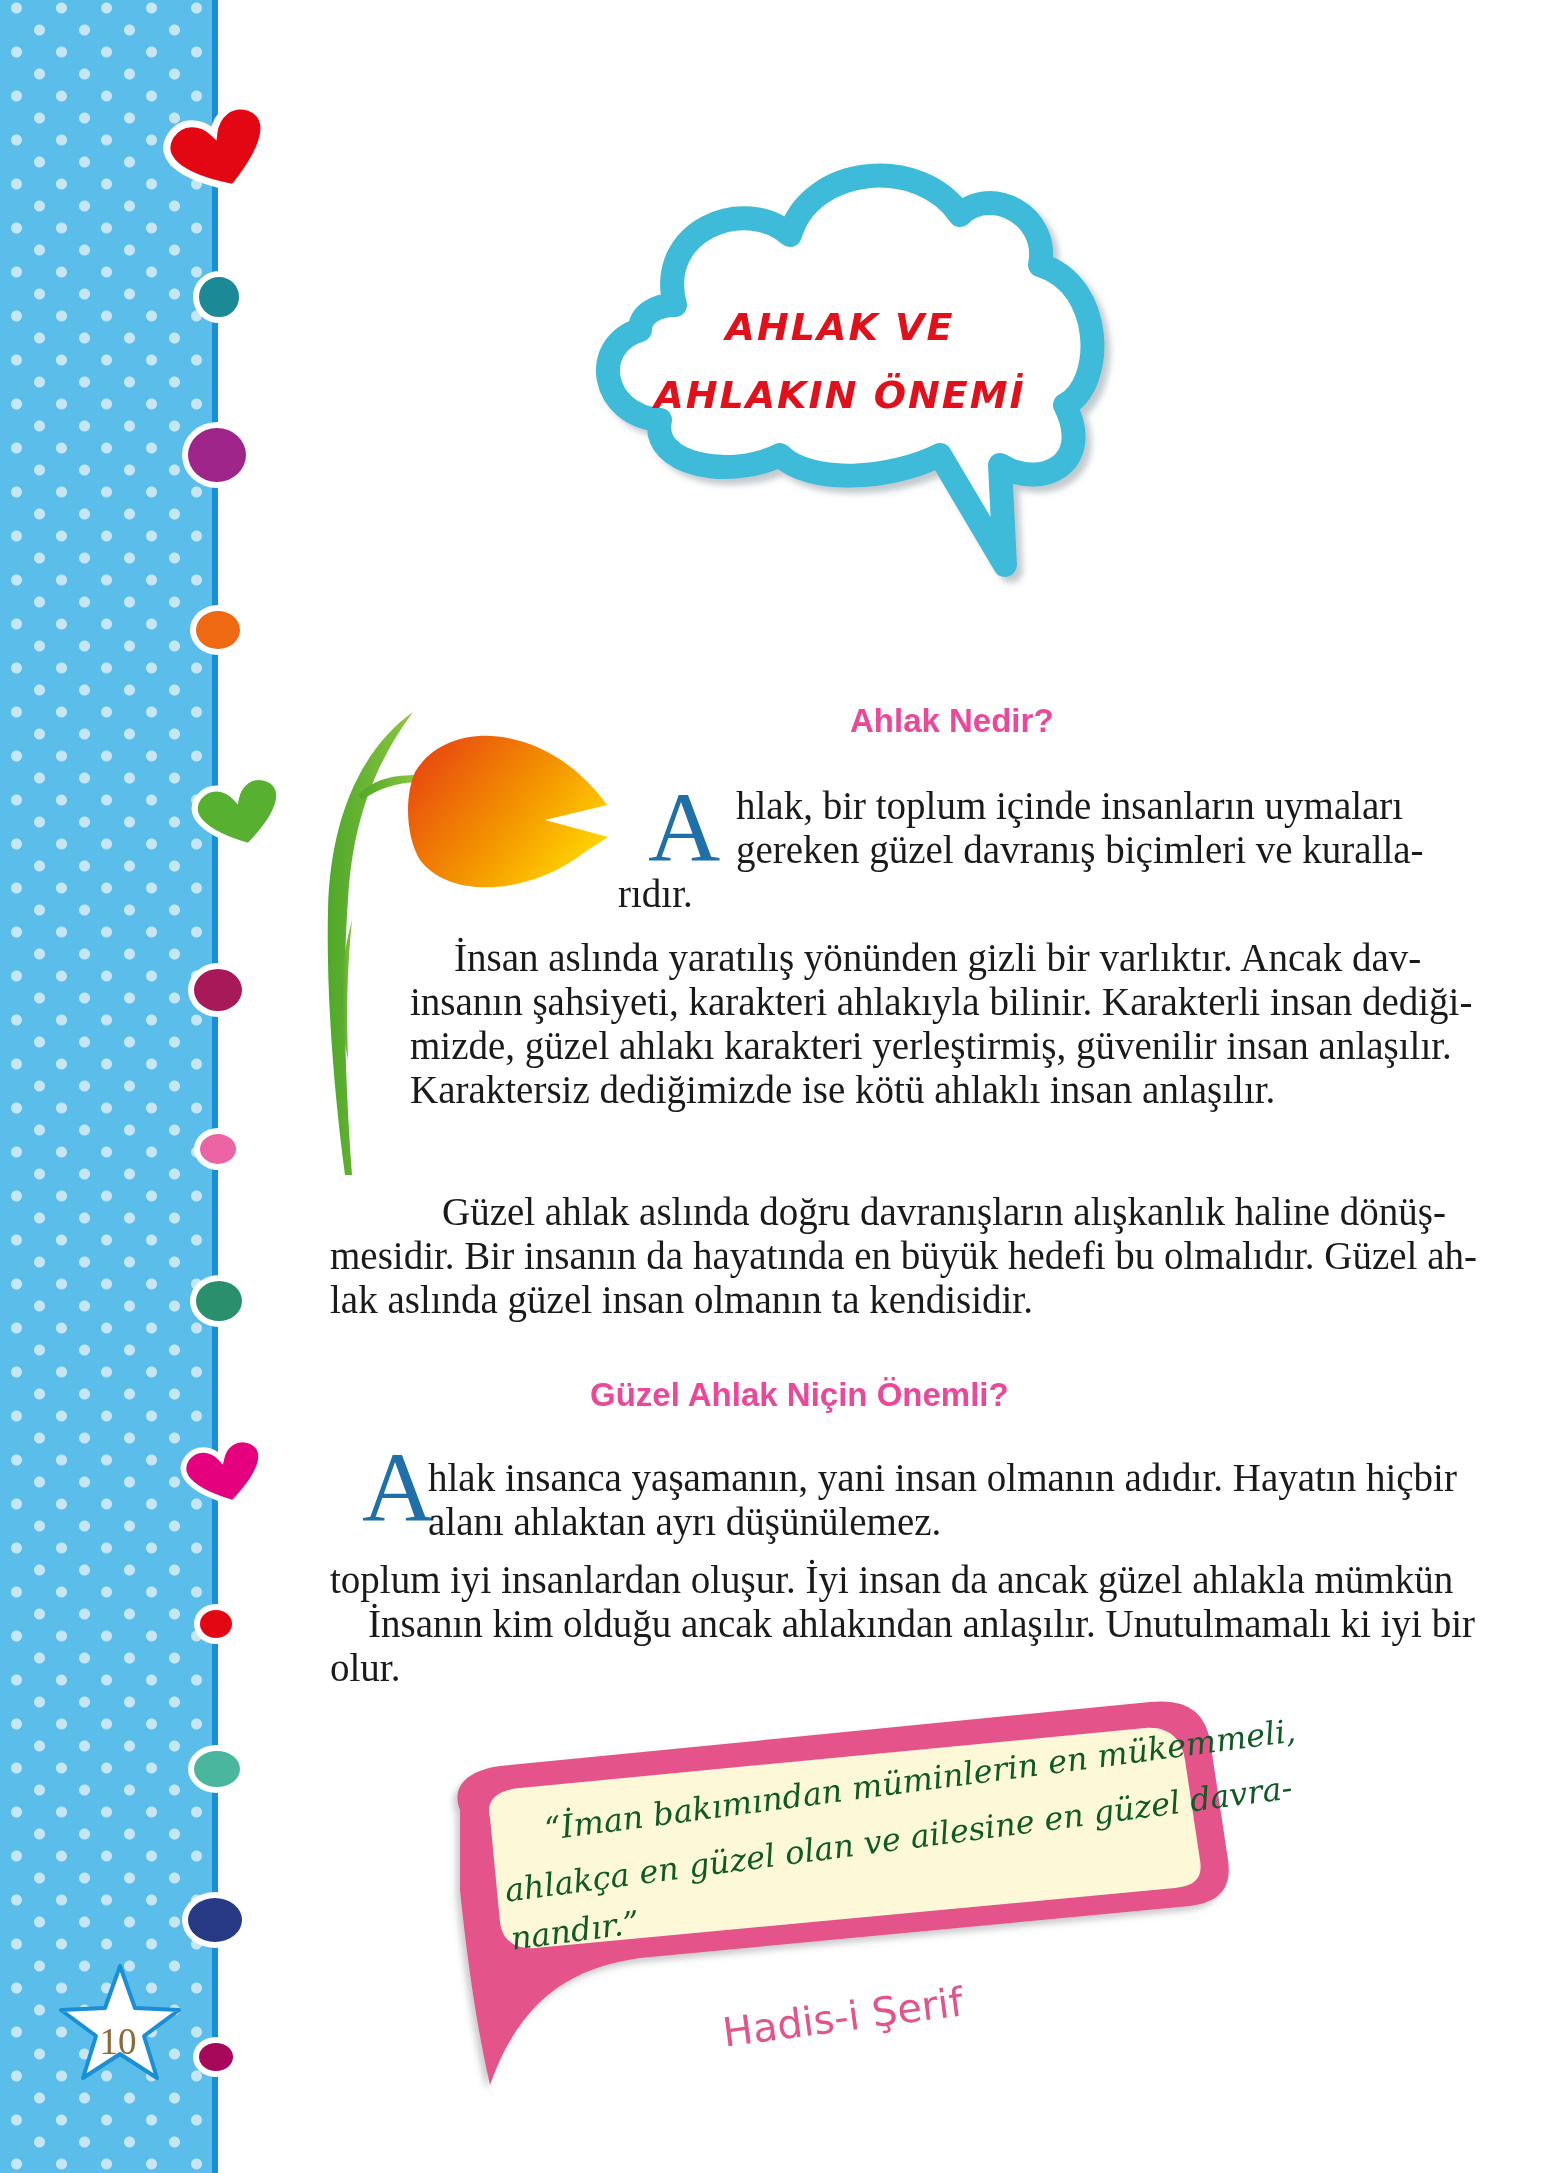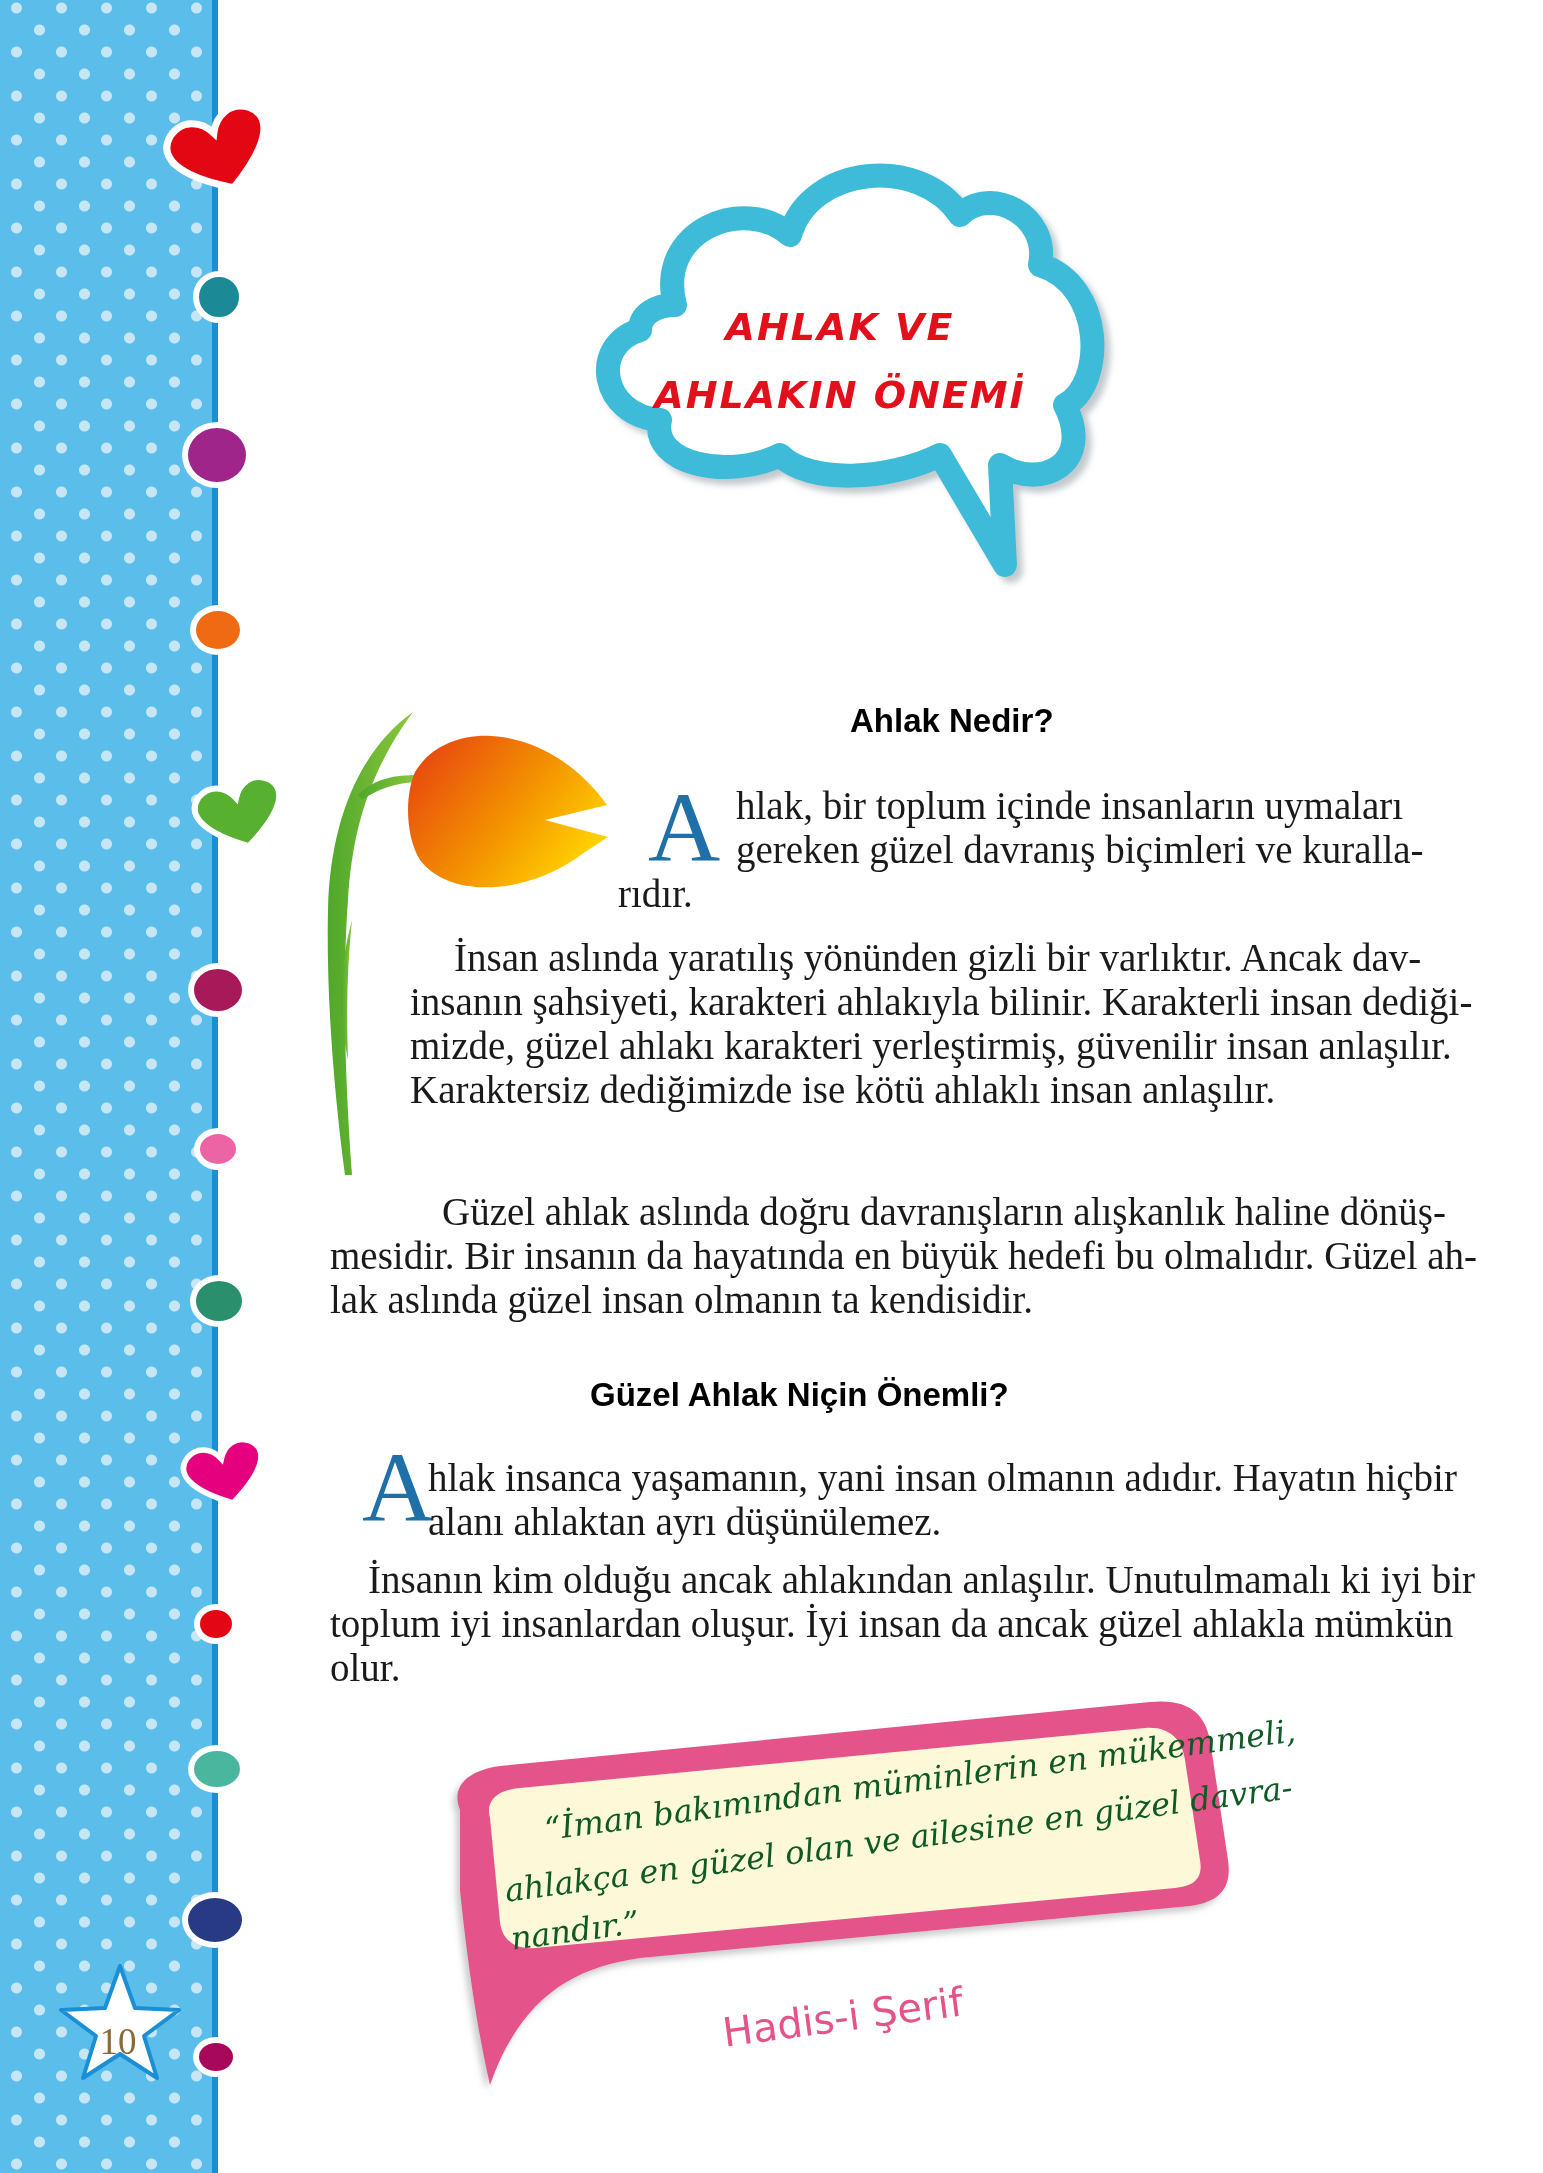--- a/index.html
+++ b/index.html
@@ -7,21 +7,21 @@
          font-family:"Liberation Serif", "DejaVu Serif", serif; color:#1a1a1a; }
   .strip { position:absolute; left:0; top:0; width:212px; height:2173px; background-color:#5bbdea;
            background-image: radial-gradient(circle, #c6e6f6 5px, transparent 6px), radial-gradient(circle, #c6e6f6 5px, transparent 6px);
            background-size:45px 44px, 45px 44px; background-position:17px 8px, 39px 30px; }
   .strip-border { position:absolute; left:212px; top:0; width:6px; height:2173px; background:#1a8fd6; }
   .deco { position:absolute; }
   .dot { position:absolute; border-radius:50%; border:6px solid #fff; box-sizing:border-box; }
   .cloud { position:absolute; left:560px; top:135px; width:560px; height:480px; }
   .cloud-title { position:absolute; left:0; width:100%; text-align:center; font-family:"DejaVu Sans", sans-serif;
                  font-weight:bold; font-style:italic; color:#e1101b; font-size:38px; letter-spacing:2px; }
-  .h2 { position:absolute; font-family:"Liberation Sans", sans-serif; font-weight:bold; color:#000000; font-size:33px; }
+  .h2 { position:absolute; font-family:"Liberation Sans", sans-serif; font-weight:bold; color:#ec4899; font-size:33px; }
   .p { position:absolute; font-size:39px; line-height:44px; text-align:justify; }
   .p .line { display:block; white-space:nowrap; }
   .dropcap { position:absolute; font-size:100px; line-height:1; color:#1f6fa8; font-family:"Liberation Serif", serif; }
   .quote-wrap { position:absolute; left:430px; top:1690px; width:810px; height:380px; }
   .quote-text { position:absolute; font-style:italic; color:#0f5a24; font-size:32px; line-height:46px;
                 font-family:"DejaVu Serif", serif; white-space:nowrap; }
   .hadis { position:absolute; color:#e4538a; font-family:"DejaVu Sans", sans-serif; font-size:40px; white-space:nowrap; }
   .star-num { position:absolute; left:88px; top:2020px; width:60px; text-align:center; font-size:37px; color:#8a6a3a;
               font-family:"Liberation Serif", serif; }
 </style>
@@ -124,22 +124,22 @@
   <span class="line">lak aslında güzel insan olmanın ta kendisidir.</span>
 </div>
 
 <div class="h2" style="left:590px;top:1376px;text-align:right;">Güzel Ahlak Niçin Önemli?</div>
 <div class="dropcap" style="left:362px;top:1438px;">A</div>
 <div class="p" style="left:330px;top:1440px;width:1015px;">
   <span class="line" style="padding-left:98px;margin-top:16px;">hlak insanca yaşamanın, yani insan olmanın adıdır. Hayatın hiçbir</span>
   <span class="line" style="padding-left:98px;">alanı ahlaktan ayrı düşünülemez.</span>
 </div>
 <div class="p" style="left:330px;top:1558px;width:1015px;">
+  <span class="line">toplum iyi insanlardan oluşur. İyi insan da ancak güzel ahlakla mümkün</span>
   <span class="line" style="padding-left:38px;">İnsanın kim olduğu ancak ahlakından anlaşılır. Unutulmamalı ki iyi bir</span>
-  <span class="line">toplum iyi insanlardan oluşur. İyi insan da ancak güzel ahlakla mümkün</span>
   <span class="line">olur.</span>
 </div>
 
 <div class="quote-wrap">
   <svg width="810" height="400" viewBox="0 0 810 400" style="position:absolute;left:0;top:0;">
     <defs>
       <filter id="qs" x="-10%" y="-10%" width="130%" height="130%">
         <feDropShadow dx="-4" dy="5" stdDeviation="3" flood-color="#999" flood-opacity="0.5"></feDropShadow>
       </filter>
     </defs>

